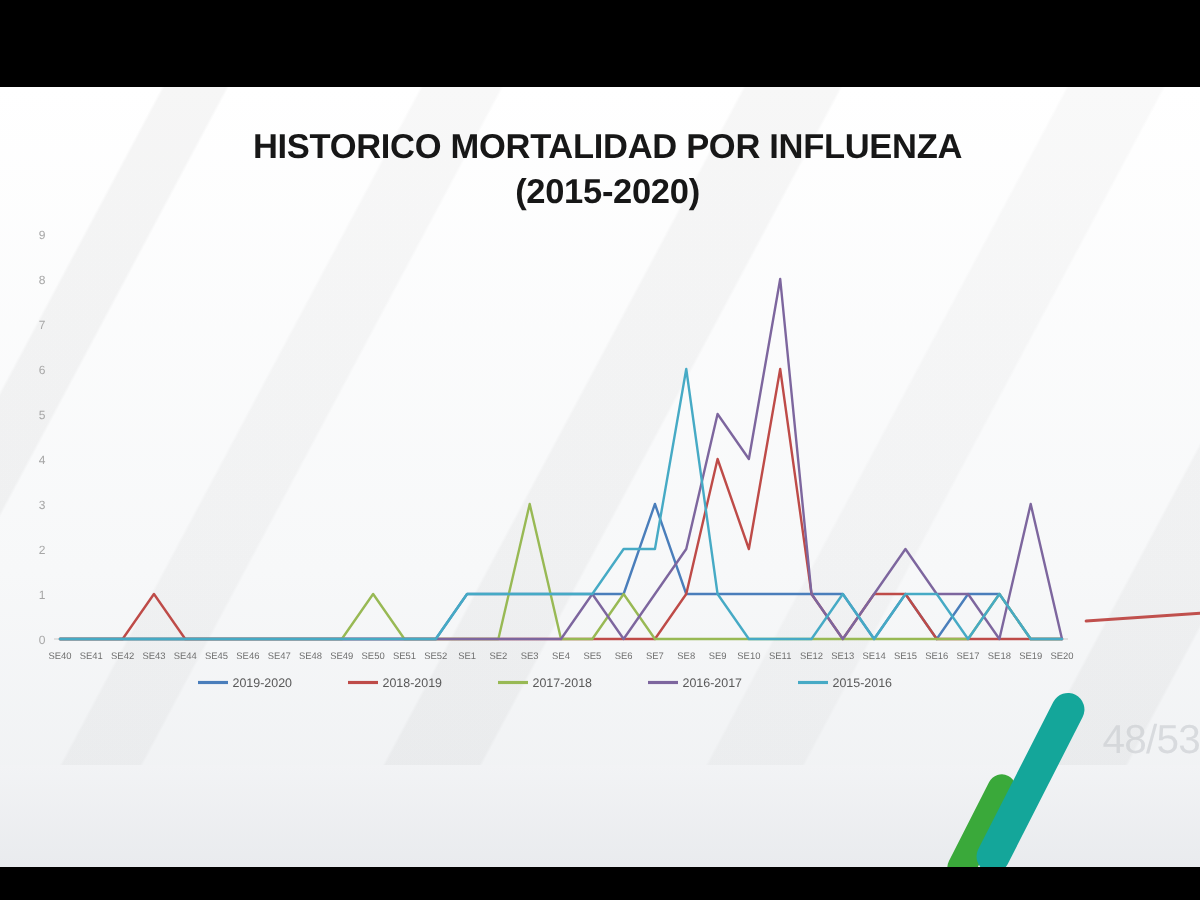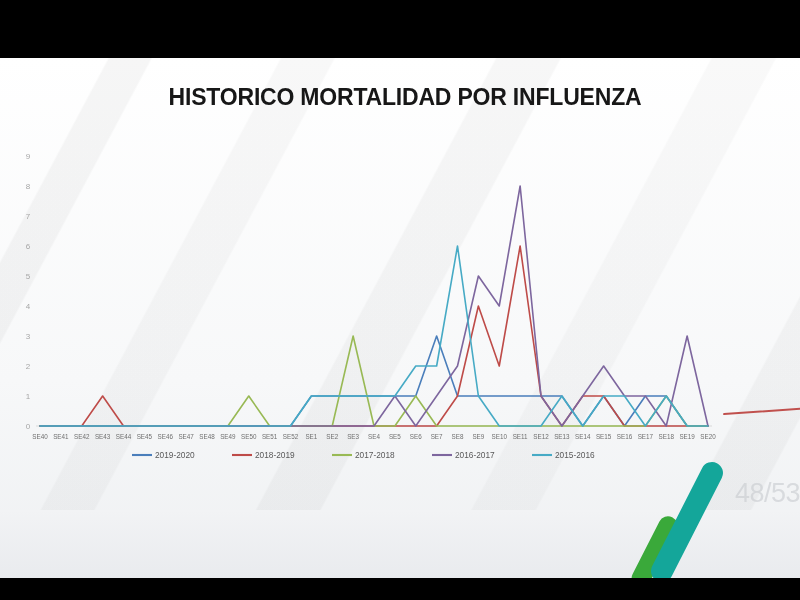--- a/index.html
+++ b/index.html
@@ -68,20 +68,21 @@
 <div id="stage">
 
   <div class="bar-top"></div>
 
   <div class="slide">
     <div class="slide-bg"></div>
     <div class="slide-strip"></div>
 
     <div class="title-wrap">
       <div>HISTORICO MORTALIDAD POR INFLUENZA</div>
+      <div>(2015-2020)</div>
     </div>
 
     <div class="chart-area">
       <svg id="chart-svg" width="800" height="520" viewBox="0 0 800 520">
           <text x="28" y="371" text-anchor="middle" class="ytick">0</text>
           <text x="28" y="341" text-anchor="middle" class="ytick">1</text>
           <text x="28" y="311" text-anchor="middle" class="ytick">2</text>
           <text x="28" y="281" text-anchor="middle" class="ytick">3</text>
           <text x="28" y="251" text-anchor="middle" class="ytick">4</text>
           <text x="28" y="221" text-anchor="middle" class="ytick">5</text>

